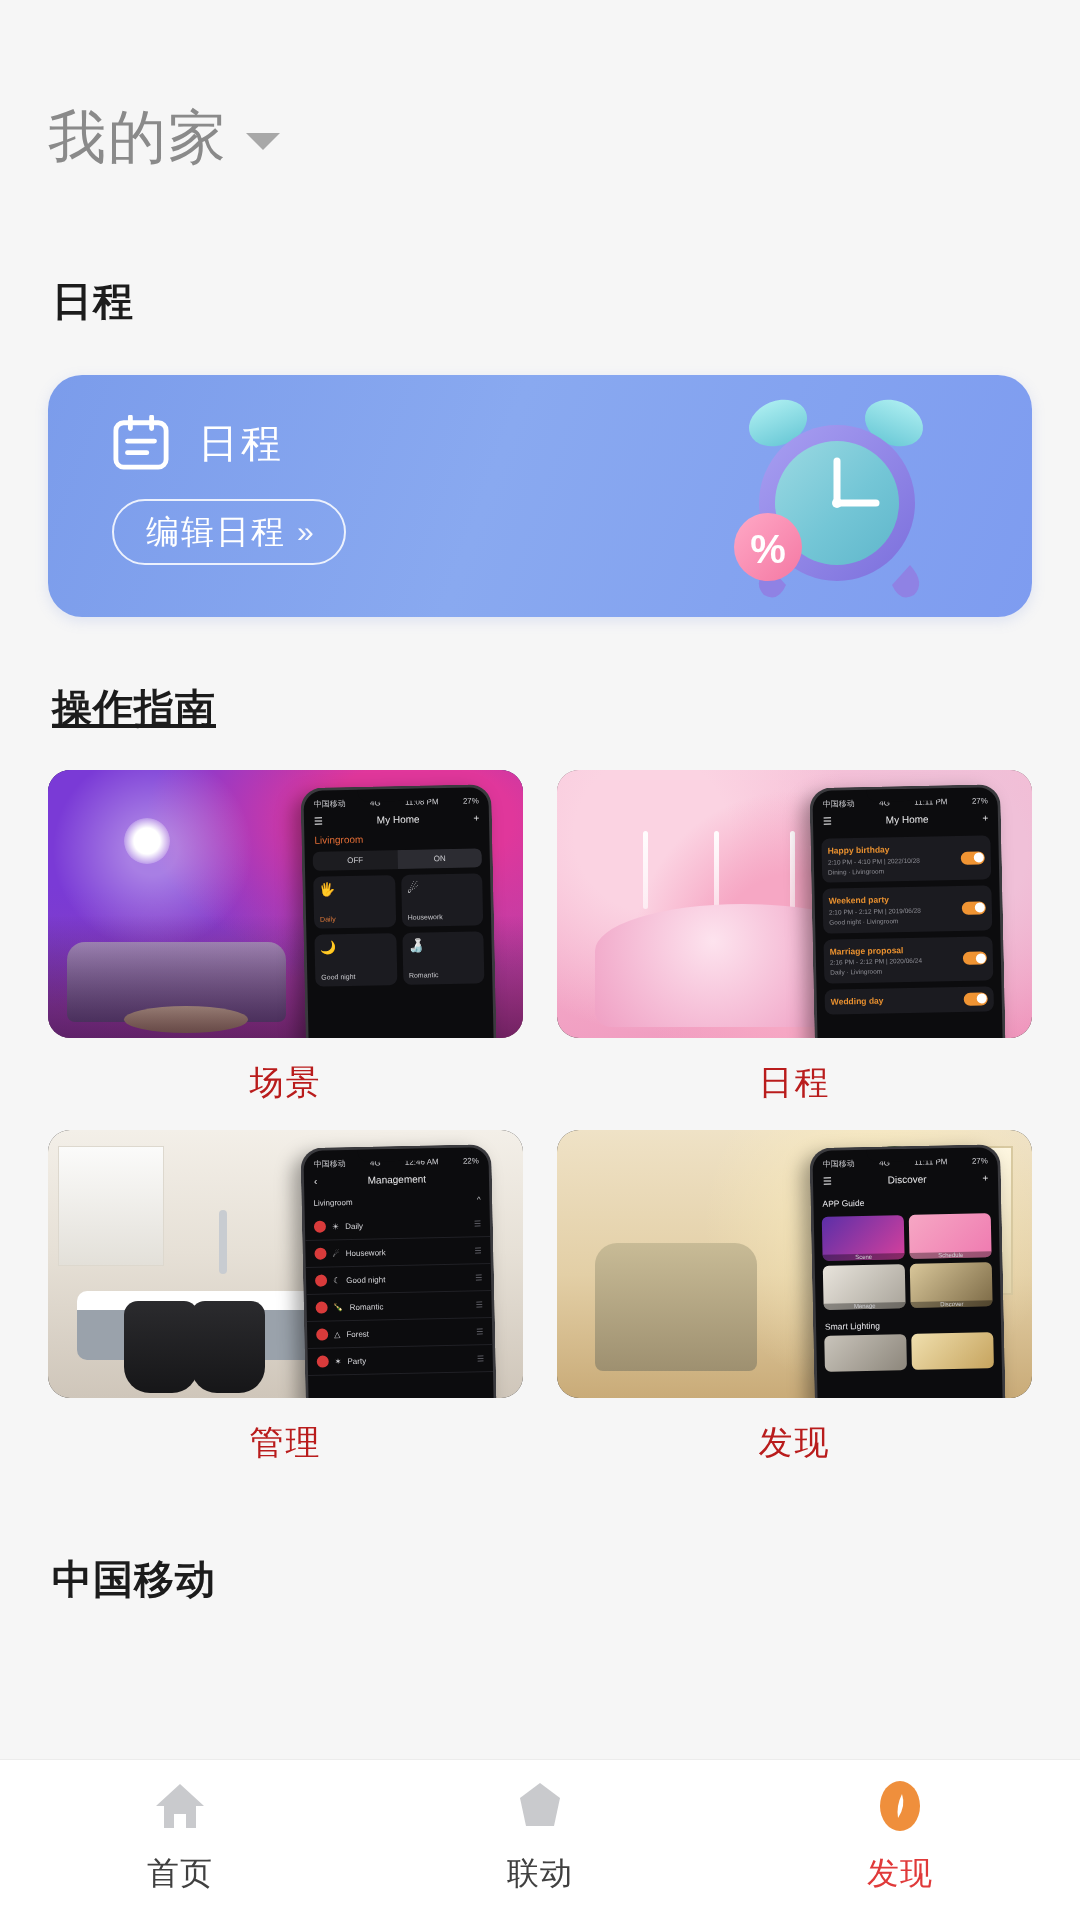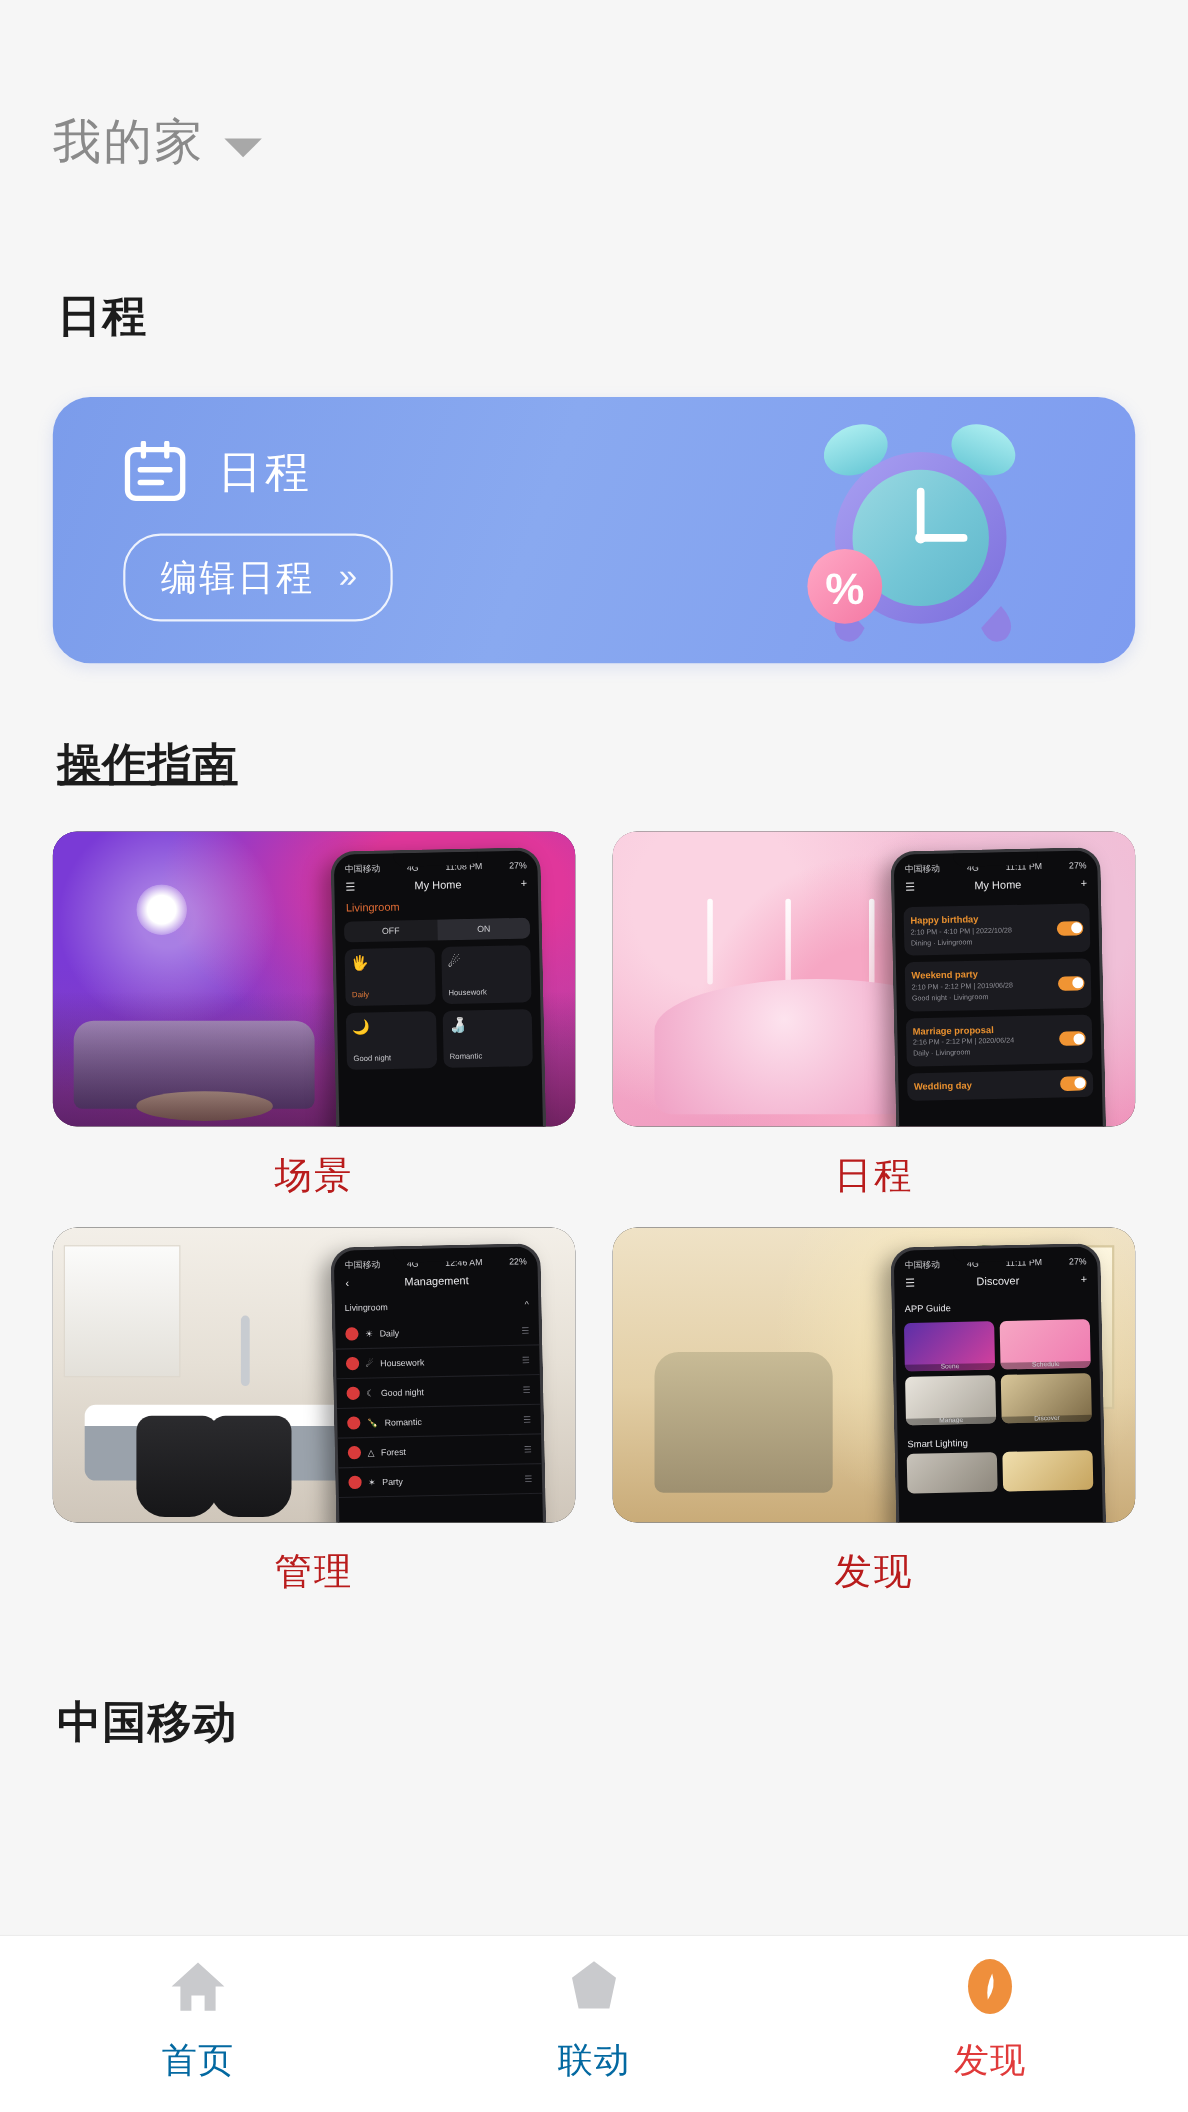--- a/index.html
+++ b/index.html
@@ -31,21 +31,21 @@
   }
 
   
   .home-header {
     display: flex;
     align-items: center;
     gap: 18px;
     padding: 108px 0 0 48px;
   }
   .home-title {
-    font-size: 44px;
+    font-size: 58px;
     color: #8a8a8a;
     letter-spacing: 2px;
     line-height: 1;
   }
   .chevron-down {
     width: 0; height: 0;
     border-left: 17px solid transparent;
     border-right: 17px solid transparent;
     border-top: 17px solid #a8a8a8;
     margin-top: 8px;
@@ -86,22 +86,22 @@
   .cal-icon { width: 58px; height: 56px; display:block; }
   .banner-label {
     font-size: 40px;
     color: #ffffff;
     letter-spacing: 3px;
   }
   .edit-btn {
     margin-top: 28px;
     display: inline-flex;
     align-items: center;
-    gap: 22px;
-    height: 80px;
+    gap: 11px;
+    height: 66px;
     padding: 0 32px;
     border: 2px solid rgba(255,255,255,0.85);
     border-radius: 34px;
     color: #ffffff;
     font-size: 33px;
     letter-spacing: 2px;
     box-sizing: border-box;
   }
   .edit-arrows {
     font-size: 30px;
@@ -355,21 +355,21 @@
     border-top:1px solid #ececec;
     display:flex;
     align-items:center;
   }
   .tab {
     flex:1;
     display:flex; flex-direction:column; align-items:center; gap:18px;
     padding-bottom: 6px;
   }
   .tab-ic { width:56px; height:56px; display:block; }
-  .tab-label { font-size:32px; color:#0369a1; letter-spacing:1px; }
+  .tab-label { font-size:32px; color:#404040; letter-spacing:1px; }
   .tab.active .tab-label { color:#e03a3a; }
 </style>
 </head>
 <body>
 
 <div class="screen">
 
   <div class="content">
 
     <div class="home-header">

